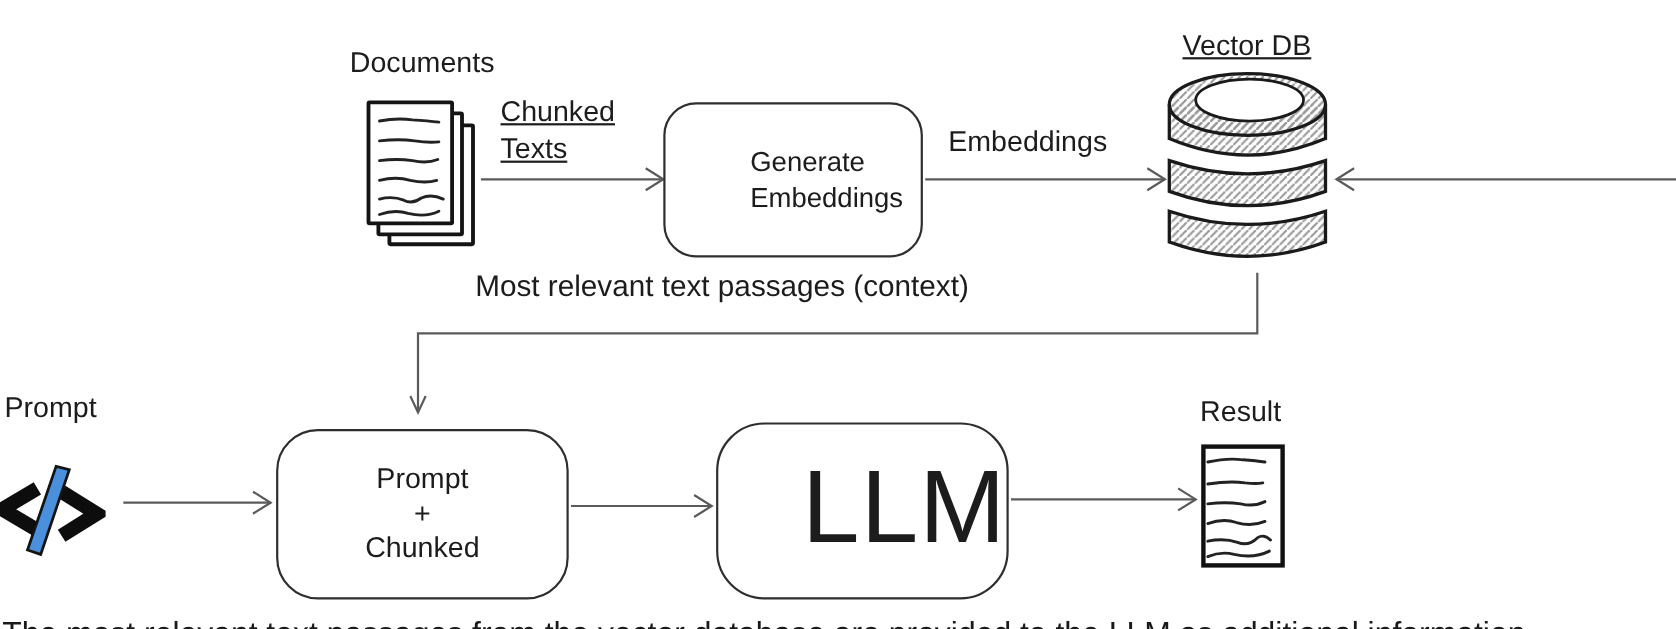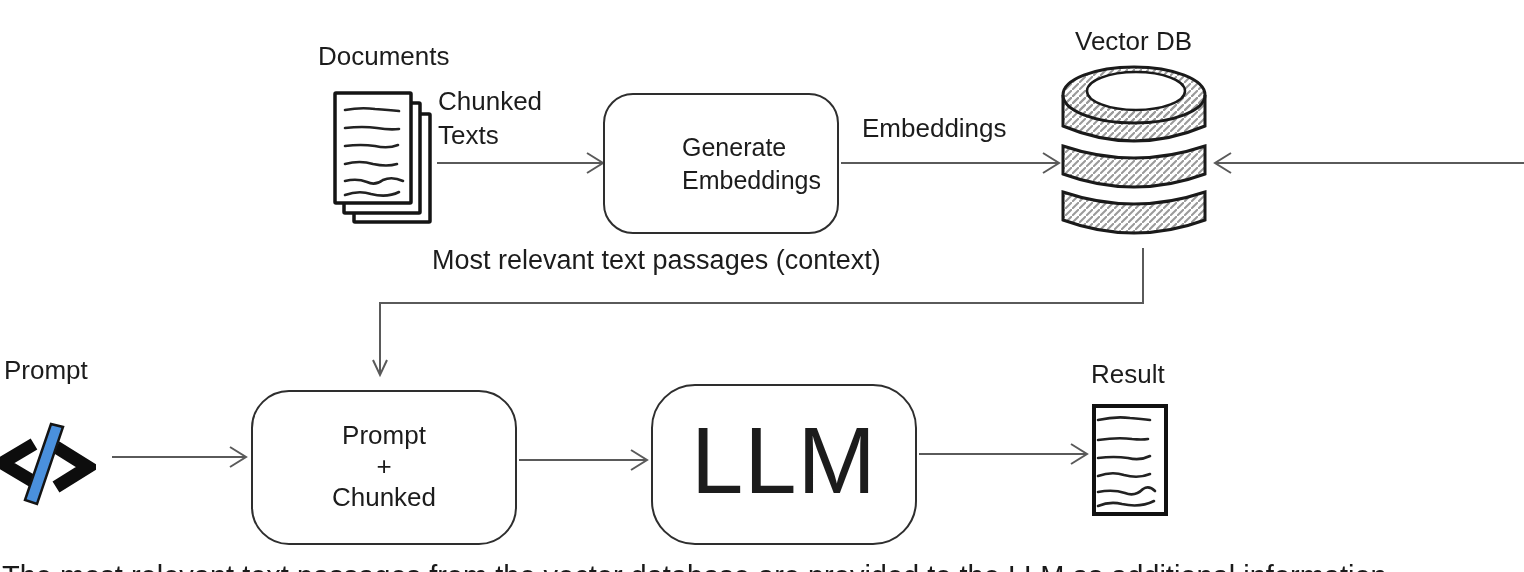--- a/index.html
+++ b/index.html
@@ -43,21 +43,21 @@
     display:block;text-align:center;font-size:26px;line-height:31px;
   }
   #pc-box .pc-stack{position:absolute;left:0;right:0;top:28px;}
   #llm-box{
     left:651px;top:384px;width:266px;height:161px;
     border-radius:44px;
   }
   #llm-box .llm-text{
     position:absolute;left:0;right:0;top:50%;
     transform:translateY(-54%);
-    text-align:center;
+    text-align:right;
     font-size:94px;
     letter-spacing:1px;
   }
   .arrow{position:absolute;}
   .arrow path{stroke:#5a5a5a;stroke-width:2;fill:none;}
   #caption{
     position:absolute;
     left:2px;top:560px;
     width:1520px;
     font-size:29px;
@@ -82,39 +82,39 @@
     <g fill="none" stroke="#222222" stroke-width="2.6" stroke-linecap="round">
       <path d="M13,20 q16,-3 30,-1 q14,1 24,2"></path>
       <path d="M13,38 q18,-2 32,0 q12,2 22,1"></path>
       <path d="M13,56 q16,-2 30,0 q13,3 23,-1"></path>
       <path d="M13,74 q15,-4 28,0 q14,3 24,0"></path>
       <path d="M13,91 q12,-3 22,1 q8,4 16,-2 q9,-4 20,1"></path>
       <path d="M13,105 q14,-5 26,-1 q16,4 28,-2"></path>
     </g>
   </svg>
 
-  <div class="lbl wrap2" style="left:438px;top:84px;width:118px;line-height:34px;">Chunked Texts</div>
+  <div class="lbl wrap2" style="left:455px;top:84px;width:118px;line-height:34px;text-decoration:underline;">Chunked Texts</div>
 
   <svg class="arrow" style="left:437px;top:150px;" width="170" height="26">
     <path d="M0,13 H166"></path>
     <path d="M150,3 L166,13 L150,23"></path>
   </svg>
 
   <div id="gen-box" class="box">
     <div class="box-text">Generate Embeddings</div>
   </div>
 
   <div class="lbl" style="left:862px;top:112px;">Embeddings</div>
 
   <svg class="arrow" style="left:841px;top:150px;" width="222" height="26">
     <path d="M0,13 H218"></path>
     <path d="M202,3 L218,13 L202,23"></path>
   </svg>
 
-  <div class="lbl" style="left:1075px;top:25px;">Vector DB</div>
+  <div class="lbl" style="left:1075px;top:25px;text-decoration:underline;">Vector DB</div>
 
   <svg class="abs" style="left:1058px;top:62px;" width="152" height="190" viewBox="0 0 152 190">
     <defs>
       <pattern id="hatch" width="7" height="7" patternUnits="userSpaceOnUse">
         <path d="M-1,8 L8,-1" stroke="#9a9a9a" stroke-width="2"></path>
       </pattern>
     </defs>
 
     <path d="M5,33 V64 Q76,94 147,64 V33" fill="url(#hatch)" stroke="#1a1a1a" stroke-width="3"></path>
     <ellipse cx="76" cy="33" rx="71" ry="28" fill="url(#hatch)" stroke="#1a1a1a" stroke-width="3"></ellipse>

